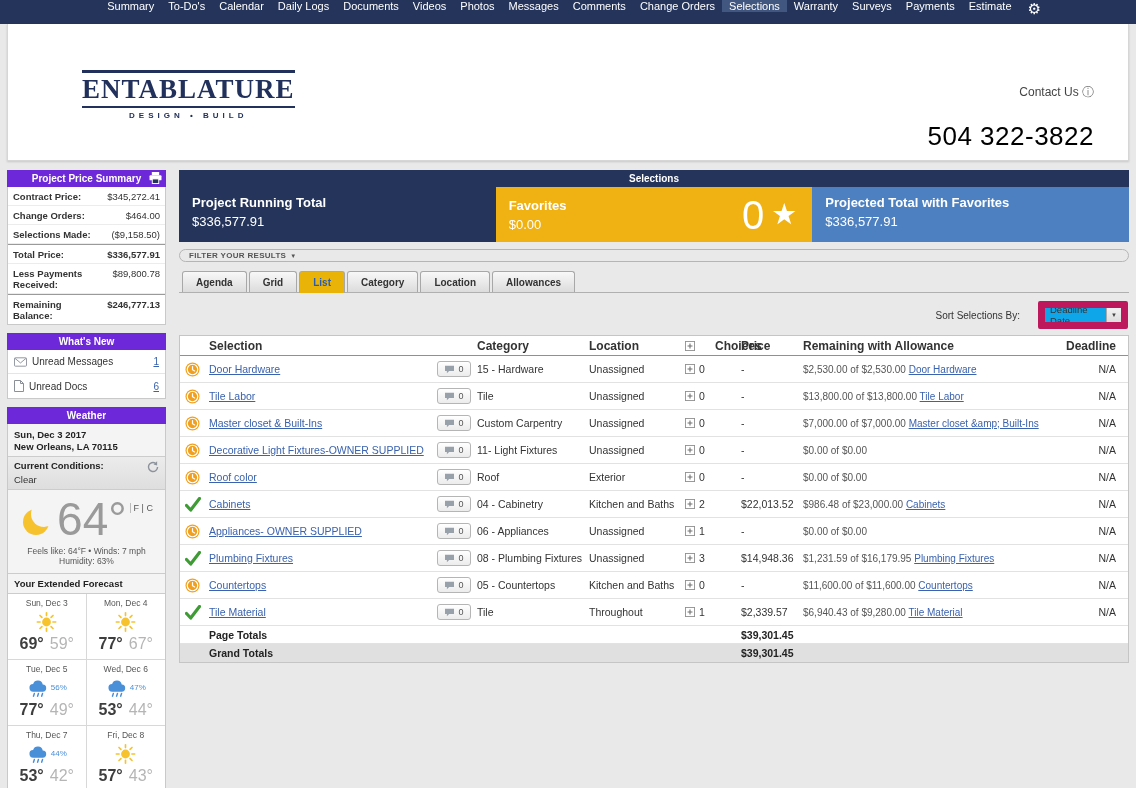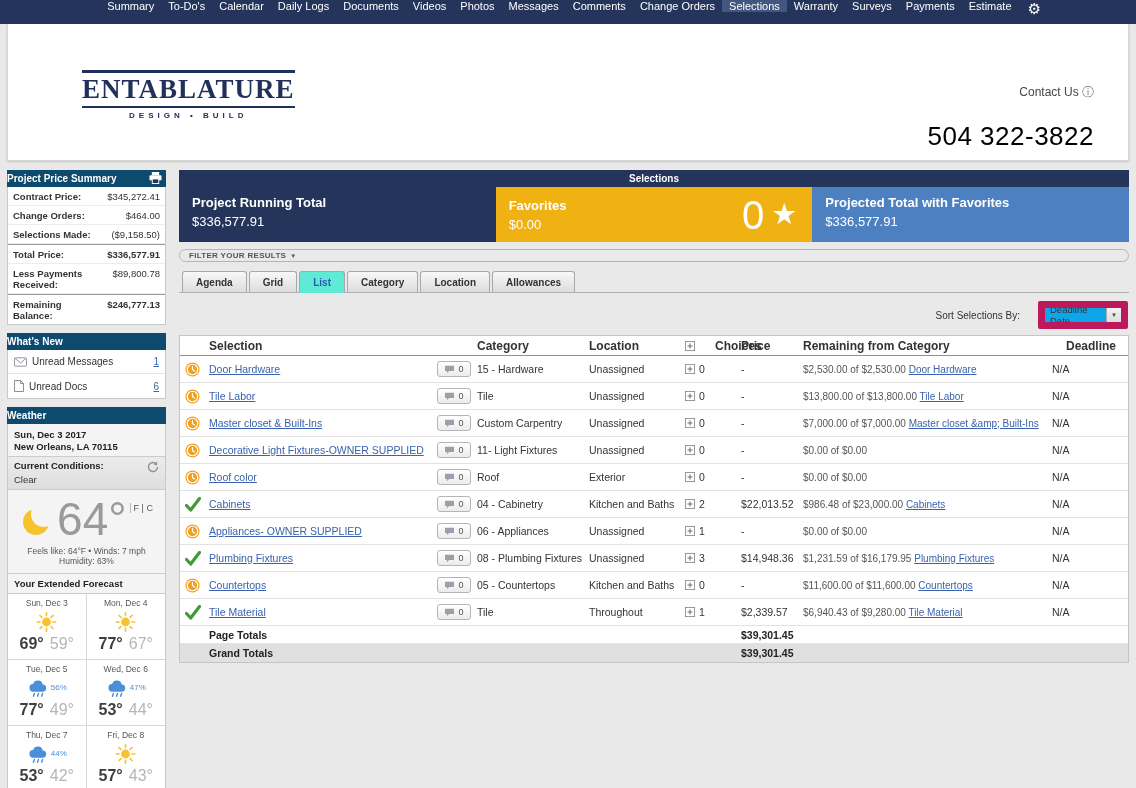--- a/index.html
+++ b/index.html
@@ -24,21 +24,21 @@
   .contact-line span[data-name="contact-us-link"]{cursor:pointer}
   .info-i{color:#777;font-size:12px;cursor:pointer}
   .phone{font-size:26px;color:#000000;font-weight:normal;letter-spacing:.5px;margin-top:20px}
 
   
   .content{display:flex;margin:9px 7px 0;gap:13px;align-items:flex-start}
   .sidebar{width:159px;flex:none;display:flex;flex-direction:column;gap:8px}
   .main{flex:1;min-width:0}
 
   
-  .panel-hd{background:#0c4a6e;color:#fff;font-size:10px;font-weight:bold;height:17px;display:flex;align-items:center;justify-content:flex-start;position:relative}
+  .panel-hd{background:#6d28d9;color:#fff;font-size:10px;font-weight:bold;height:17px;display:flex;align-items:center;justify-content:center;position:relative}
   .print{position:absolute;right:4px;top:2px;cursor:pointer;line-height:0}
   .panel-bd{background:#fff;border:1px solid #c9c9c9;border-top:none}
   .ps-row{display:flex;justify-content:space-between;gap:4px;padding:4px 5px 3px;font-size:9.5px;border-bottom:1px solid #ececec}
   .ps-row:last-child{border-bottom:none}
   .ps-label{font-weight:bold;color:#333}
   .ps-value{color:#333;text-align:right;white-space:nowrap}
   .ps-row.em{border-top:1px solid #9a9a9a}
   .ps-row.em .ps-value{font-weight:bold}
   .wn-row{display:flex;align-items:center;gap:5px;padding:6px 6px;font-size:10px;border-bottom:1px solid #e5e5e5}
   .wn-row:last-child{border-bottom:none}
@@ -80,42 +80,42 @@
   .tp-blue{background:#4d80c0}
   .tp-label{font-size:13px;font-weight:bold}
   .tp-value{font-size:13px;margin-top:4px}
   .fav-big{display:flex;align-items:center;gap:7px;margin-right:2px}
   .fav-count{font-size:40px;line-height:1}
   .fav-star{font-size:29px;line-height:1}
   .filter-bar{margin-top:7px;height:13px;border:1px solid #b5b5b5;border-radius:8px;display:flex;align-items:center;padding:0 9px;gap:4px;font-size:8px;font-weight:bold;color:#555;letter-spacing:.3px;cursor:pointer}
   .tri{font-size:6px;color:#555}
   .tabs{display:flex;gap:2px;margin-top:9px;padding-left:3px;border-bottom:1px solid #b0b0b0}
   .tab{font-size:10px;font-weight:bold;color:#333;background:linear-gradient(#f8f8f8,#dcdcdc);border:1px solid #a8a8a8;border-bottom:none;border-radius:3px 3px 0 0;padding:5px 13px 4px;cursor:pointer}
-  .tab.active{background:#5eead4;color:#2a5db0;margin-bottom:-1px;padding-bottom:5px}
+  .tab.active{background:#eab308;color:#2a5db0;margin-bottom:-1px;padding-bottom:5px}
   .sort-row{display:flex;justify-content:flex-end;align-items:center;gap:18px;margin:8px 1px 6px}
   .sort-label{font-size:10px;color:#333}
   .sort-select{width:90px;height:28px;background:#0ea5e9;border:7px solid #be185d;border-radius:2px;font-size:9.5px;color:#333;display:flex;align-items:center;justify-content:space-between;padding:0 0 0 5px;cursor:pointer;overflow:hidden}
   .sel-arrow{font-size:6px;color:#444;background:linear-gradient(#f3f3f3,#ddd);border-left:1px solid #aaa;height:100%;display:flex;align-items:center;padding:0 4px}
 
   
   .table{background:#fff;border:1px solid #c5c5c5}
   .grid{display:grid;grid-template-columns:24px 228px 40px 112px 96px 56px 62px 1fr 64px;align-items:center;padding:0 12px 0 5px}
   .thead{height:20px;border-bottom:1px solid #909090;font-size:12px;font-weight:bold;color:#333}
   .th-choices{display:flex;align-items:center;gap:20px}
   .th-deadline{text-align:right}
   .trow{height:27px;border-bottom:1px solid #e2e2e2;font-size:10.5px;color:#333}
   .c-icon{line-height:0}
   .sel-link{color:#3a62ae;text-decoration:underline;cursor:pointer;font-size:10.5px}
   .combox{width:34px;height:16px;border:1px solid #b5b5b5;border-radius:3px;background:linear-gradient(#fff,#ececec);display:inline-flex;align-items:center;justify-content:center;gap:3px;cursor:pointer}
   .comcount{font-size:9px;color:#555}
   .c-cho{display:flex;align-items:center;gap:4px}
   .plus{cursor:pointer;display:inline-flex;line-height:0}
   .c-rem{font-size:10px;color:#555;white-space:nowrap;overflow:hidden}
   .rem-link{color:#3a62ae;text-decoration:underline;cursor:pointer}
-  .c-dl{text-align:left}
+  .c-dl{text-align:right}
   .totals{height:18px}
   .tot-label{font-weight:bold;font-size:10.5px;color:#222}
   .tot-val{font-weight:bold;font-size:10.5px;color:#222}
   .grand{background:#e0e0e0;border-bottom:none}
 </style>
 </head>
 <body>
 
 <div class="topnav" data-name="top-nav">
   <div class="nav-items" id="nav-items" data-name="nav-items">
@@ -438,21 +438,21 @@
         <div class="th-choices">
           <span class="plus" data-name="expand-all-icon">
             <svg width="10" height="10" viewBox="0 0 11 11">
                 <rect x="0.5" y="0.5" width="10" height="10" fill="#fff" stroke="#909090"></rect>
                 <path d="M5.5 2.8v5.4M2.8 5.5h5.4" stroke="#707070" stroke-width="1.2"></path>
               </svg>
           </span>
           <span data-name="col-choices">Choices</span>
         </div>
         <div data-name="col-price">Price</div>
-        <div data-name="col-remaining">Remaining from Category</div>
+        <div data-name="col-remaining">Remaining with Allowance</div>
         <div class="th-deadline" data-name="col-deadline">Deadline</div>
       </div>
 
       <div id="table-body" data-name="table-body">
           <div class="grid trow" data-name="table-row">
     <div class="c-icon"><span class="status" data-name="pending-status-icon"><svg width="15" height="15" viewBox="0 0 16 16">
                   <circle cx="8" cy="8" r="7.5" fill="#f0a01e"></circle>
                   <circle cx="8" cy="8" r="5.6" fill="none" stroke="#fff" stroke-width="1.3"></circle>
                   <path d="M8 4.8V8.2L10.3 9.5" stroke="#fff" stroke-width="1.3" fill="none" stroke-linecap="round"></path>
                 </svg></span></div>

